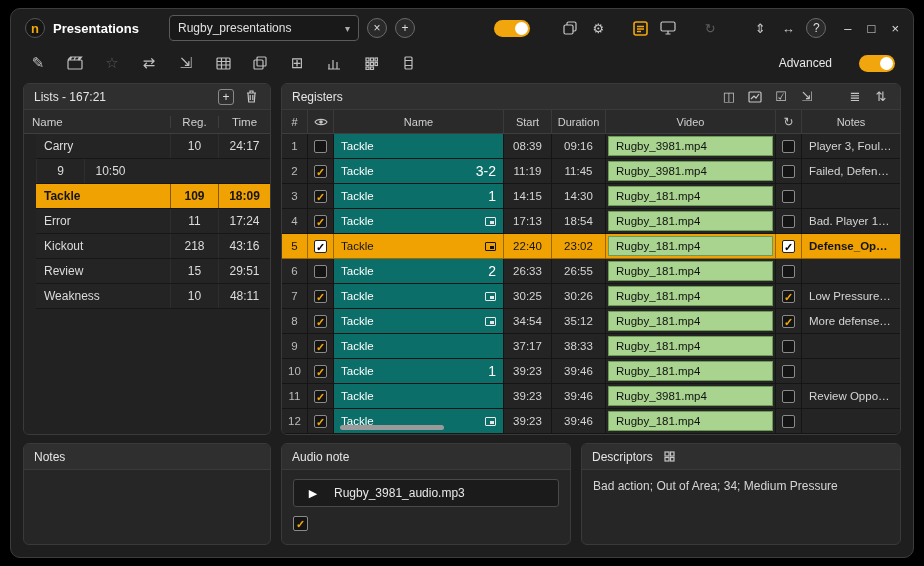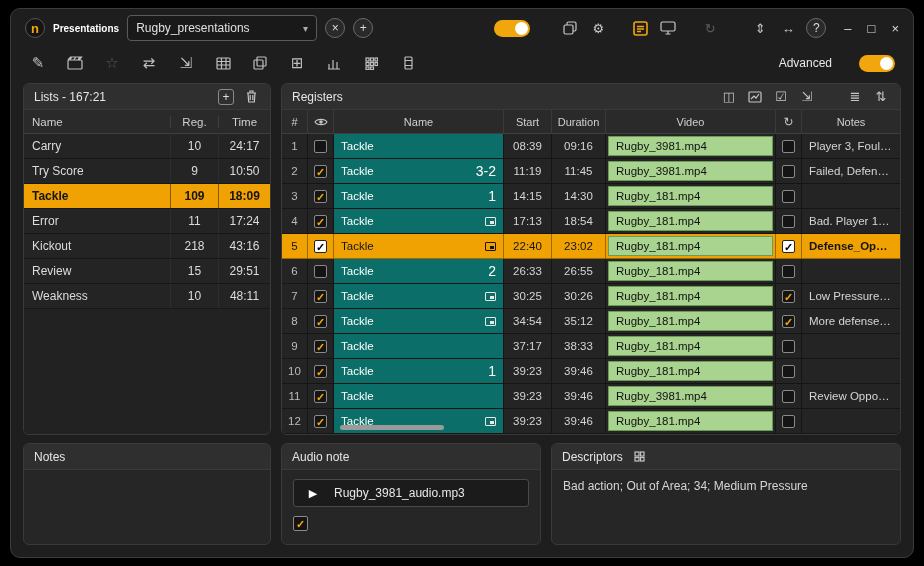--- a/index.html
+++ b/index.html
@@ -9,21 +9,21 @@
     position:absolute; left:10px; top:8px; width:904px; height:550px;
     background:#1e1e1e; border:1px solid #3c3c3c; border-radius:10px;
     display:flex; flex-direction:column; overflow:hidden;
     box-shadow:0 0 12px rgba(0,0,0,.8);
   }
 
   
   .titlebar{ height:38px; display:flex; align-items:center; padding:0 14px; gap:8px; flex:none; }
   .logo{ width:20px; height:20px; border-radius:50%; background:#151515; border:1px solid #555;
          color:#f2a60d; font-weight:bold; font-size:13px; display:flex; align-items:center; justify-content:center; }
-  .app-title{ color:#fff; font-size:10px; font-weight:bold; }
+  .app-title{ color:#fff; font-size:13px; font-weight:bold; margin-right:22px; }
   .select{ width:190px; height:24px; background:#191919; border:1px solid #5a5a5a; border-radius:4px;
            display:flex; align-items:center; padding:12px 8px; color:#e0e0e0; font-size:12px; cursor:pointer; }
   .select .sval{ flex:1; overflow:hidden; white-space:nowrap; }
   .select .chev{ color:#aaa; font-size:10px; }
   .circle-btn{ width:20px; height:20px; border-radius:50%; background:#2a2a2a; border:1px solid #6a6a6a;
                color:#ddd; font-size:12px; line-height:1; display:flex; align-items:center; justify-content:center; cursor:pointer; }
   .tb-spacer{ flex:1; }
   .mode-label{ color:#e8e8e8; font-size:12px; margin-right:6px; }
   .toggle{ width:36px; height:17px; border-radius:10px; background:#4a4a4a; position:relative; cursor:pointer; flex:none; }
   .toggle.on{ background:#f2a60d; }
@@ -59,21 +59,21 @@
 
   
   .lists-panel{ width:248px; flex:none; }
   .ltable{ flex:1; display:flex; flex-direction:column; background:#222; }
   .lhead{ height:24px; display:flex; background:#2a2a2a; border-bottom:1px solid #3e3e3e;
           color:#cfcfcf; font-size:11.5px; align-items:center; flex:none; }
   .lhead .hc{ padding:0 8px; }
   .hc-name{ flex:1; } .hc-reg{ width:48px; text-align:center; border-left:1px solid #3e3e3e; }
   .hc-time{ width:52px; text-align:center; border-left:1px solid #3e3e3e; }
   .lrow{ height:25px; display:flex; align-items:stretch; background:#242424; border-bottom:1px solid #171717;
-         color:#dcdcdc; font-size:12px; cursor:pointer; }
+         color:#dcdcdc; font-size:12px; cursor:pointer;margin-left:12px; }
   .lc{ display:flex; align-items:center; }
   .lname{ flex:1; padding:0 8px; }
   .lreg{ width:48px; justify-content:center; border-left:1px solid #2e2e2e; }
   .ltime{ width:52px; justify-content:center; border-left:1px solid #2e2e2e; }
   .lrow.sel{ background:#f0a202; color:#151515; font-weight:bold; }
   .lrow.sel .lreg, .lrow.sel .ltime{ border-left:1px solid rgba(0,0,0,.45); }
 
   
   .registers-panel{ flex:1; }
   .rtable{ flex:1; display:flex; flex-direction:column; position:relative; background:#222; }
@@ -104,21 +104,21 @@
   .rrow.sel .rc{ background:#f0a202; color:#141414; border-right:1px solid rgba(0,0,0,.35); border-bottom:1px solid rgba(0,0,0,.35); }
   .rrow.sel .cname{ background:#f0a202; color:#141414; }
   .rrow.sel .pip{ border-color:#141414; } .rrow.sel .pip::after{ background:#141414; }
   .rrow.sel .cb{ background:#fff; border-color:#222; color:#000; }
   .rrow.sel .cnotes{ color:#141414; font-weight:bold; }
   .hscroll{ position:absolute; left:58px; bottom:4px; width:104px; height:5px; background:#9a9a9a;
             border-radius:3px; cursor:grab; }
 
   
   .notes-panel{ width:248px; flex:none; }
-  .audio-panel{ width:260px; flex:none; }
+  .audio-panel{ width:290px; flex:none; }
   .desc-panel{ flex:1; }
   .pbody{ flex:1; padding:9px 11px; color:#d5d5d5; font-size:12px; }
   .audio-file{ height:28px; background:#1b1b1b; border:1px solid #4a4a4a; border-radius:3px;
                display:flex; align-items:center; gap:10px; padding:0 8px; margin-bottom:9px; cursor:pointer; }
   .play-btn{ width:22px; height:20px; display:flex; align-items:center; justify-content:center;
              color:#fff; font-size:11px; cursor:pointer; }
   .audio-file .fname{ color:#e8e8e8; font-size:12px; }
   .sync-row{ display:flex; align-items:center; gap:8px; }
   .sq-btn{ width:17px; height:17px; border:1px solid #8a8a8a; border-radius:3px; background:transparent;
            color:#ddd; font-size:12px; display:flex; align-items:center; justify-content:center; cursor:pointer; }
@@ -251,21 +251,20 @@
           <span class="hc hc-reg">Reg.</span>
           <span class="hc hc-time">Time</span>
         </div>
         <div>
             <div class="lrow">
               <div class="lc lname">Carry</div>
               <div class="lc lreg">10</div>
               <div class="lc ltime">24:17</div>
             </div>
             <div class="lrow">
-              <div class="lc lname">Try Score</div>
               <div class="lc lreg">9</div>
               <div class="lc ltime">10:50</div>
             </div>
             <div class="lrow sel">
               <div class="lc lname">Tackle</div>
               <div class="lc lreg">109</div>
               <div class="lc ltime">18:09</div>
             </div>
             <div class="lrow">
               <div class="lc lname">Error</div>

